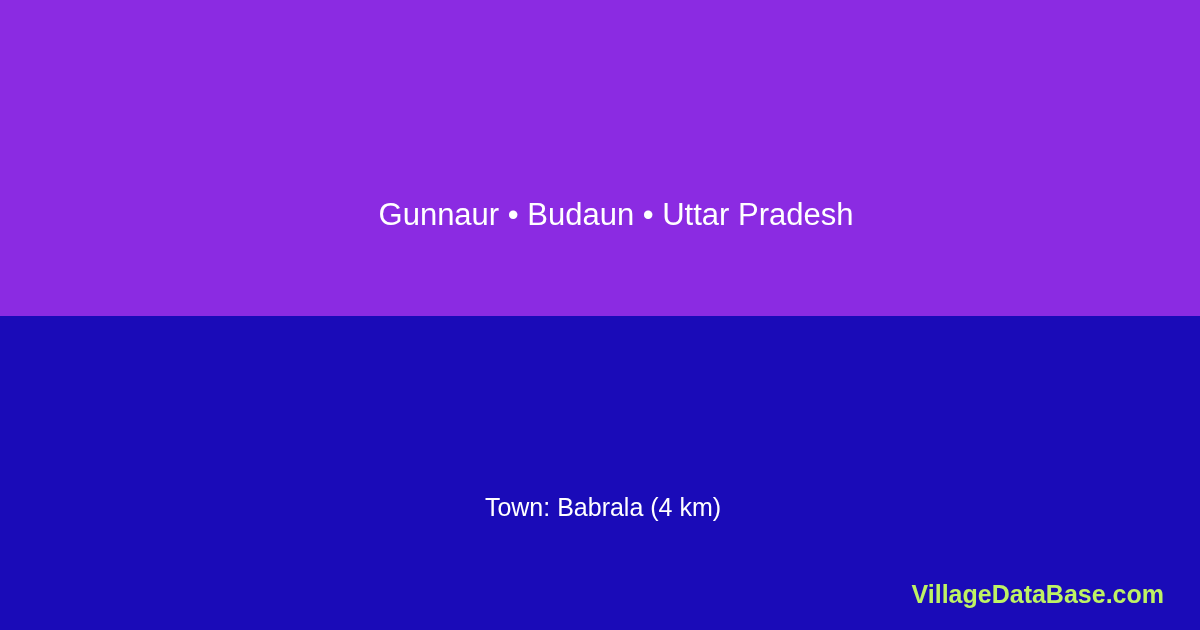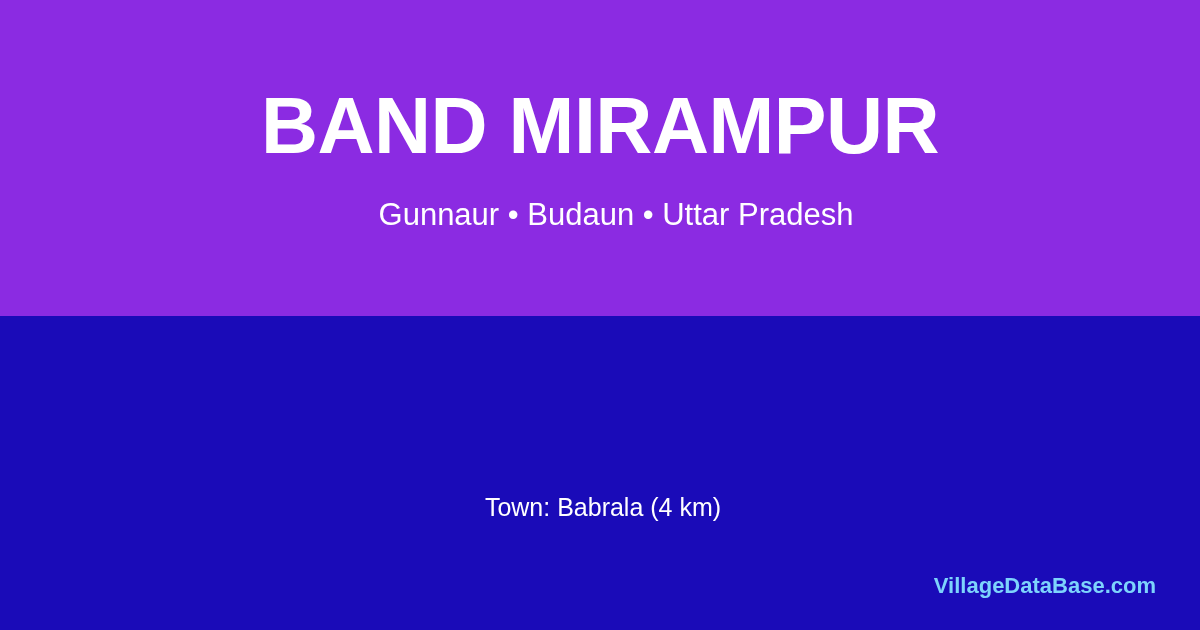--- a/index.html
+++ b/index.html
@@ -83,40 +83,39 @@
     width: 1200px;
     text-align: center;
     color: #FFFFFF;
     font-family: "Liberation Sans", sans-serif;
     font-weight: 400;
     font-size: 25px;
     line-height: 32px;
     white-space: nowrap;
   }
   #watermark {
-    margin: 16px;
+    margin: 8px;
     padding: 0;
     position: absolute;
     right: 28px;
     bottom: 14px;
-    color: #7dd3fc;
+    color: #bef264;
     font-family: "Liberation Sans", sans-serif;
     font-weight: 700;
-    font-size: 22px;
+    font-size: 25px;
     line-height: 28px;
     white-space: nowrap;
   }
 </style>
 </head>
 <body>
 
 <div id="card">
 
   <div id="hero">
-    <h1 id="village-title">BAND MIRAMPUR</h1>
     <p id="village-subtitle">Gunnaur • Budaun • Uttar Pradesh</p>
   </div>
 
   <div id="body-band">
     <p id="detail-line">Town: Babrala (4 km)</p>
     <div id="watermark">VillageDataBase.com</div>
   </div>
 
 </div>
 

